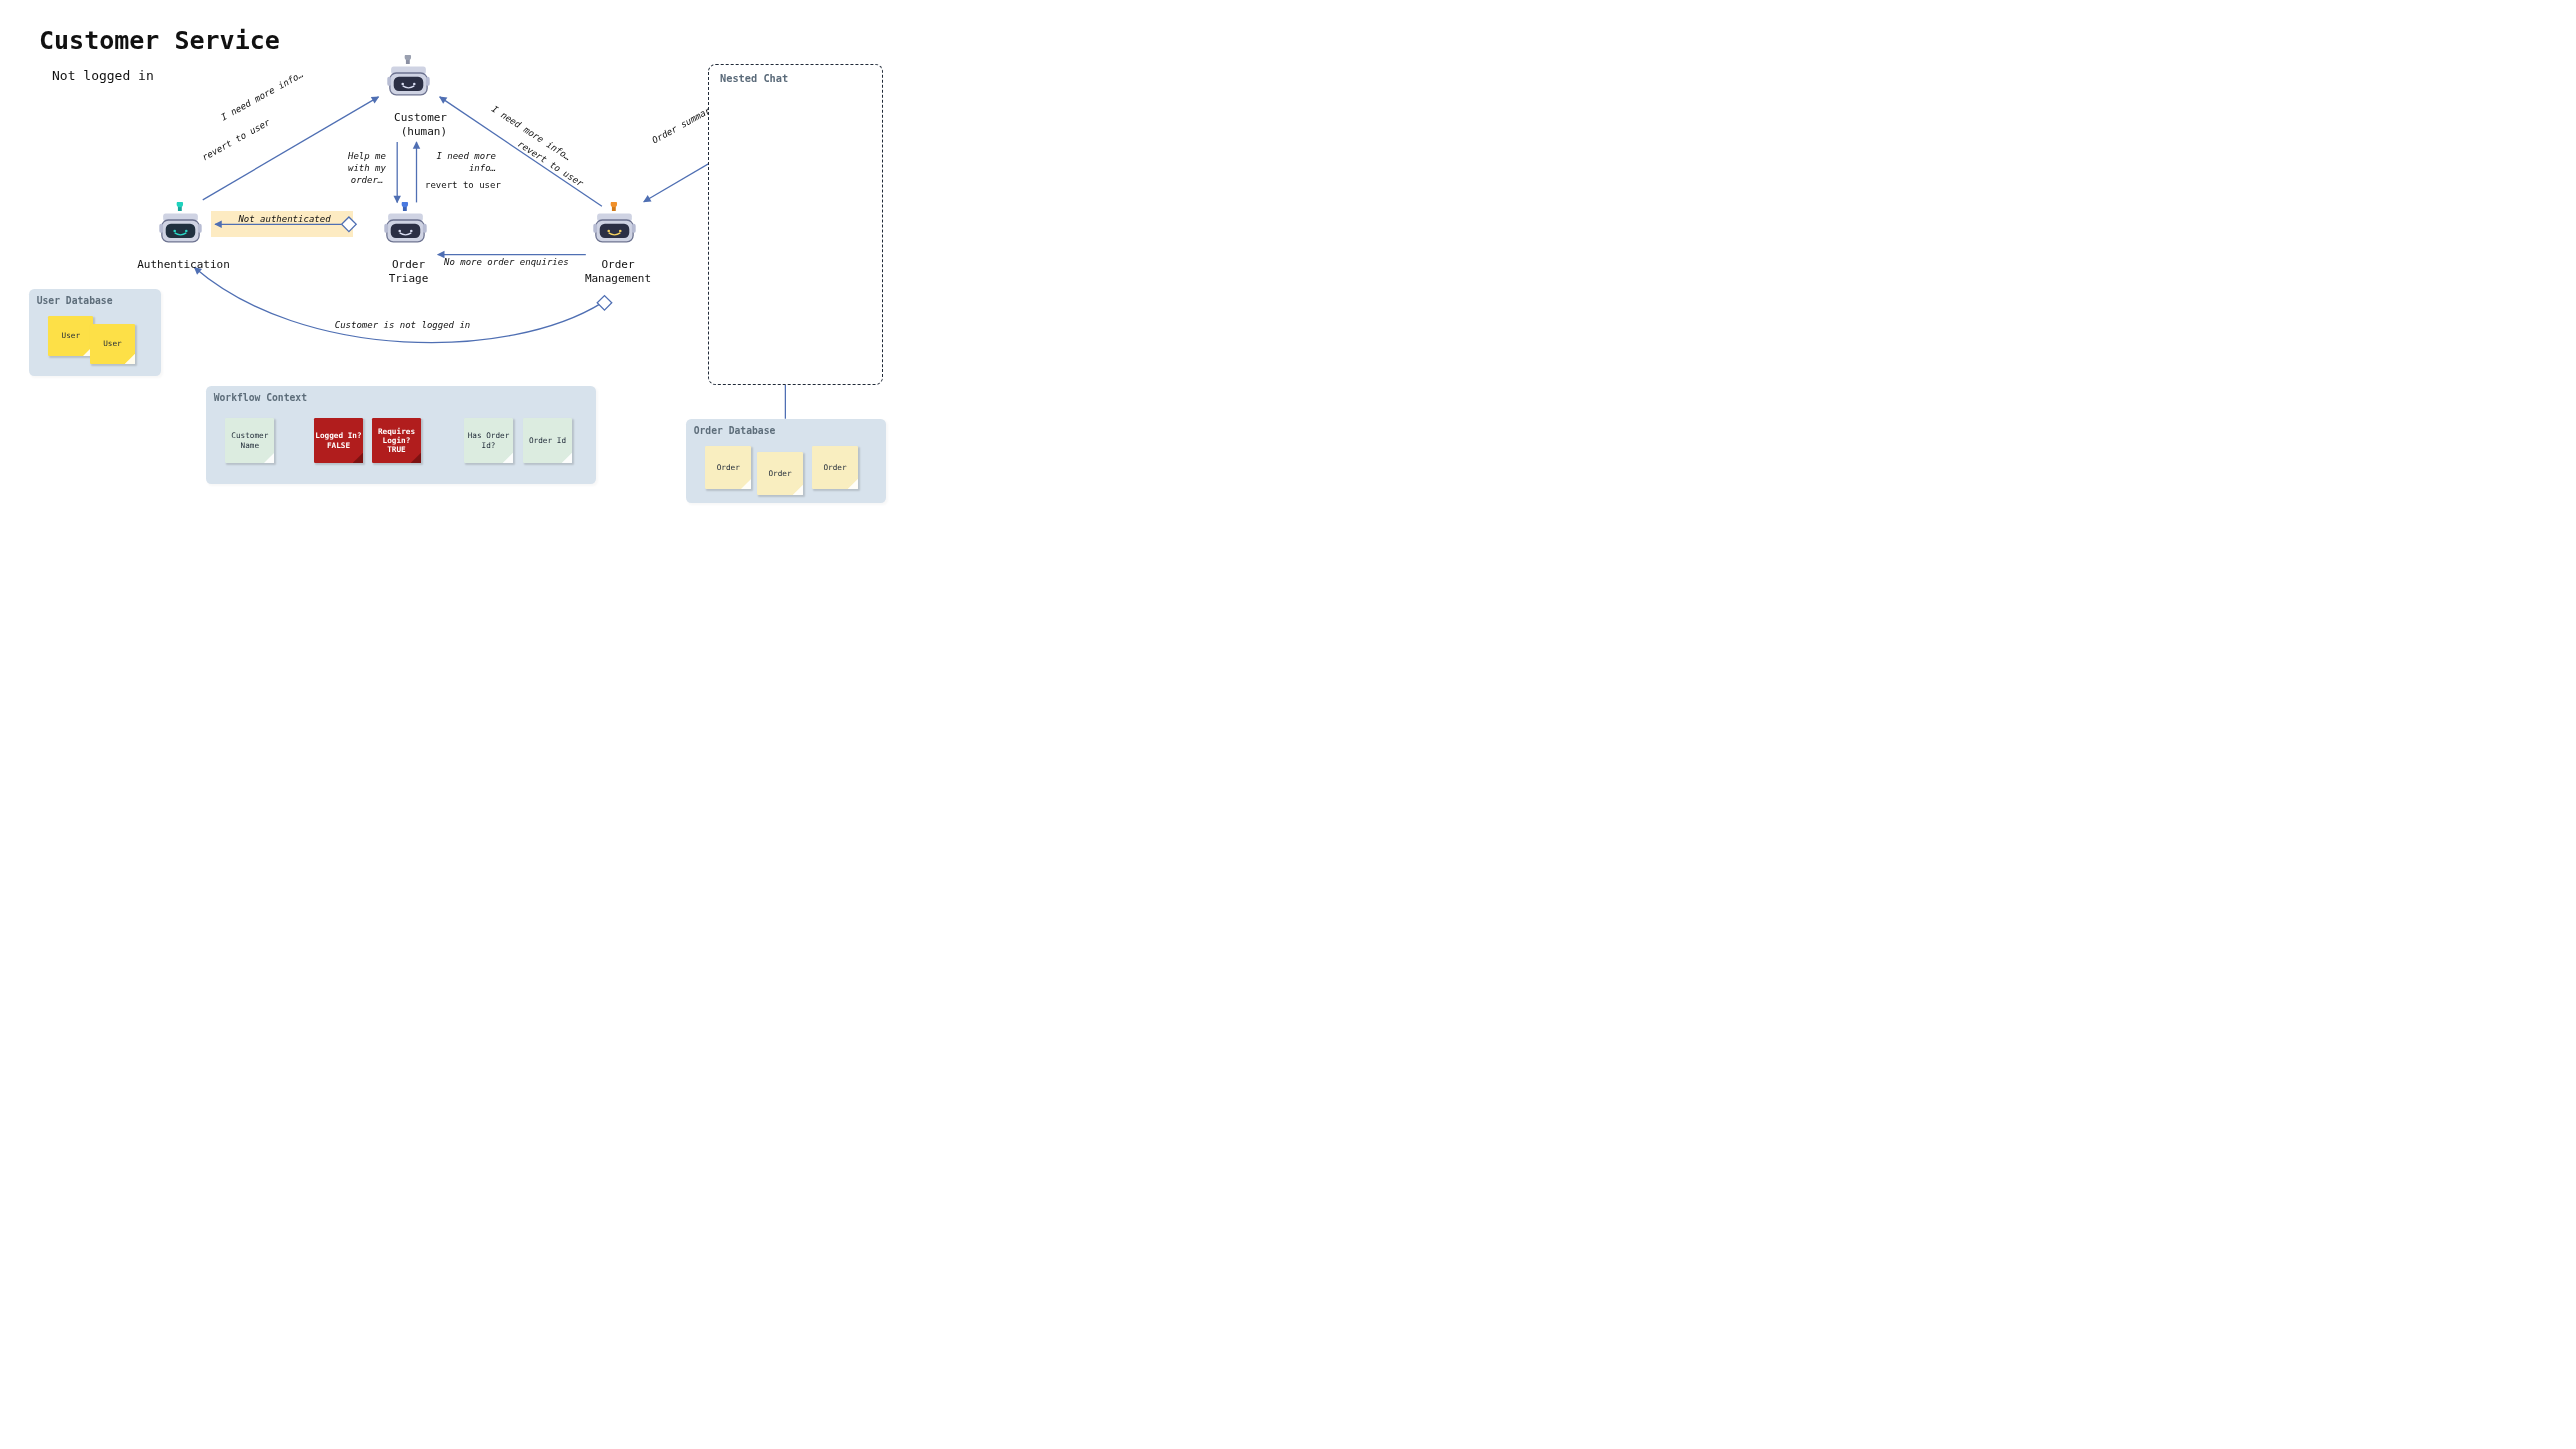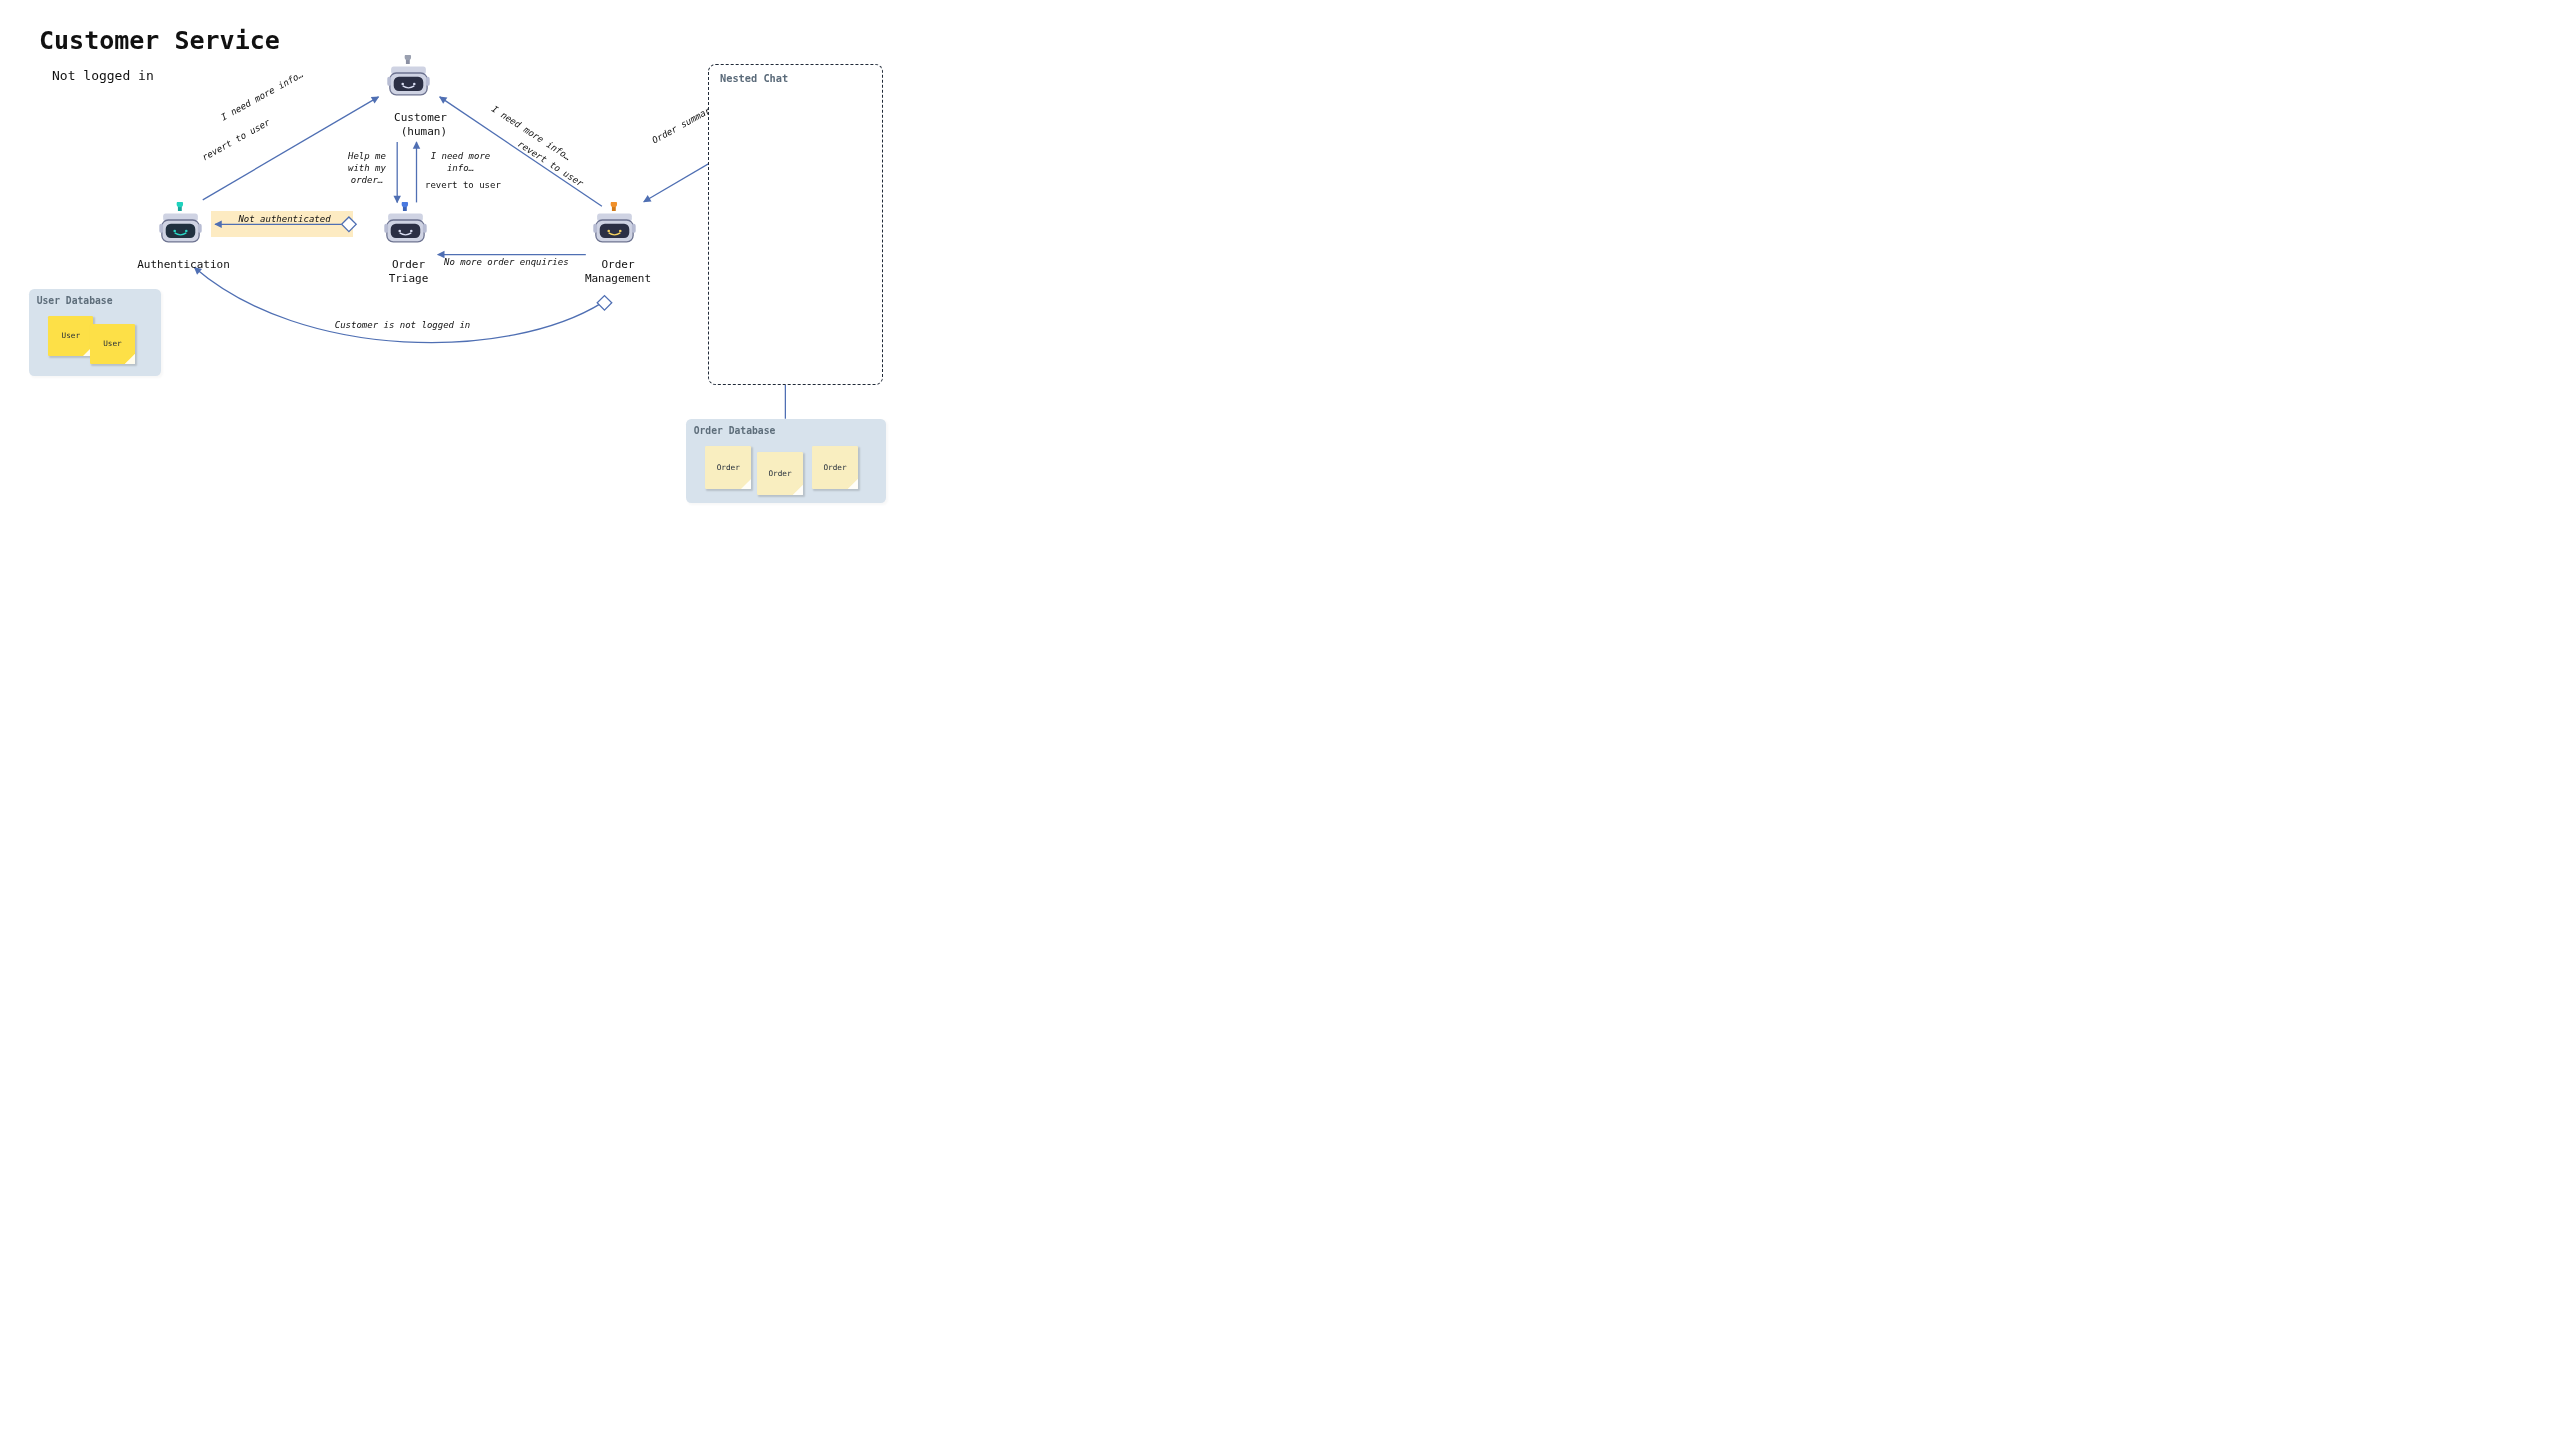--- a/index.html
+++ b/index.html
@@ -259,21 +259,21 @@
 
   <div class="edge-label" style="left:219px; top:113px; transform: rotate(-29deg); transform-origin:left top;">I need more info…</div>
   <div class="edge-label" style="left:200px; top:153px; transform: rotate(-29deg); transform-origin:left top;">revert to user</div>
 
   <div class="edge-label" style="left:496px; top:103px; transform: rotate(33deg); transform-origin:left top;">I need more info…</div>
   <div class="edge-label" style="left:522px; top:138px; transform: rotate(33deg); transform-origin:left top;">revert to user</div>
 
   <div class="edge-label" style="left:341px; top:150px; width:52px;">Help me
 with my
 order…</div>
-  <div class="edge-label" style="left:425px; top:150px; width:71px; text-align:center;">I need more
+  <div class="edge-label" style="left:425px; top:150px; width:71px; text-align:right;">I need more
 info…</div>
   <div class="edge-label" style="left:425px; top:179px; width:90px; text-align:left; font-style:normal;">revert to user</div>
 
   <div class="edge-label" style="left:233px; top:213px; width:103px;">Not authenticated</div>
 
   <div class="edge-label" style="left:444px; top:256px; width:142px; text-align:left;">No more order enquiries</div>
 
   <div class="edge-label" style="left:325px; top:319px; width:155px;">Customer is not logged in</div>
 
   <div class="edge-label" style="left:650px; top:136px; transform: rotate(-29deg); transform-origin:left top;">Order summary</div>
@@ -283,20 +283,35 @@
 
   <div class="dashed-panel" style="left:708px; top:64px; width:173px; height:319px;"></div>
   <div class="mono slate" style="position:absolute; left:720px; top:72px; font-size:10.3px; font-weight:700;">Nested Chat</div>
 
   <div class="panel" style="left:29px; top:289px; width:132px; height:87px;">
     <div class="panel-title">User Database</div>
     <div class="note pink" style="left:19.3px; top:27px; width:45px; height:40px;">User</div>
     <div class="note pink" style="left:61px; top:35px; width:45px; height:40px;">User</div>
   </div>
 
+  <div class="panel" style="left:206px; top:386px; width:390px; height:98px;">
+    <div class="panel-title">Workflow Context</div>
+    <div class="note green" style="left:19.3px;  top:32px;">Customer
+Name</div>
+    <div class="note red" style="left:108px; top:32px;">Logged
+In?
+FALSE</div>
+    <div class="note red" style="left:166px; top:32px;">Requires
+Login?
+TRUE</div>
+    <div class="note green" style="left:258px; top:32px;">Has
+Order
+Id?</div>
+    <div class="note green" style="left:317px; top:32px;">Order Id</div>
+  </div>
 
   <div class="panel" style="left:686px; top:419px; width:200px; height:84px;">
     <div class="panel-title">Order Database</div>
     <div class="note yellow" style="left:19.3px;  top:27px; width:46px; height:43px;">Order</div>
     <div class="note yellow" style="left:71px; top:33px; width:46px; height:43px;">Order</div>
     <div class="note yellow" style="left:126px; top:27px; width:46px; height:43px;">Order</div>
   </div>
 
 </div>
 

